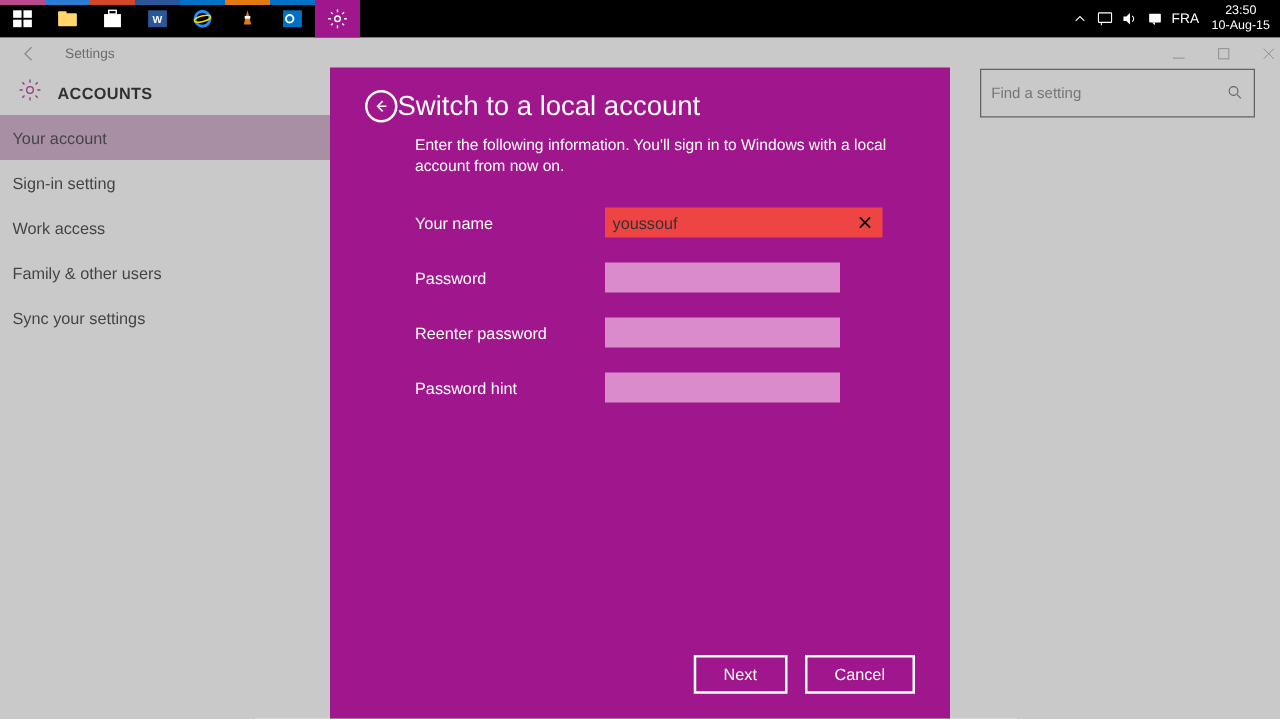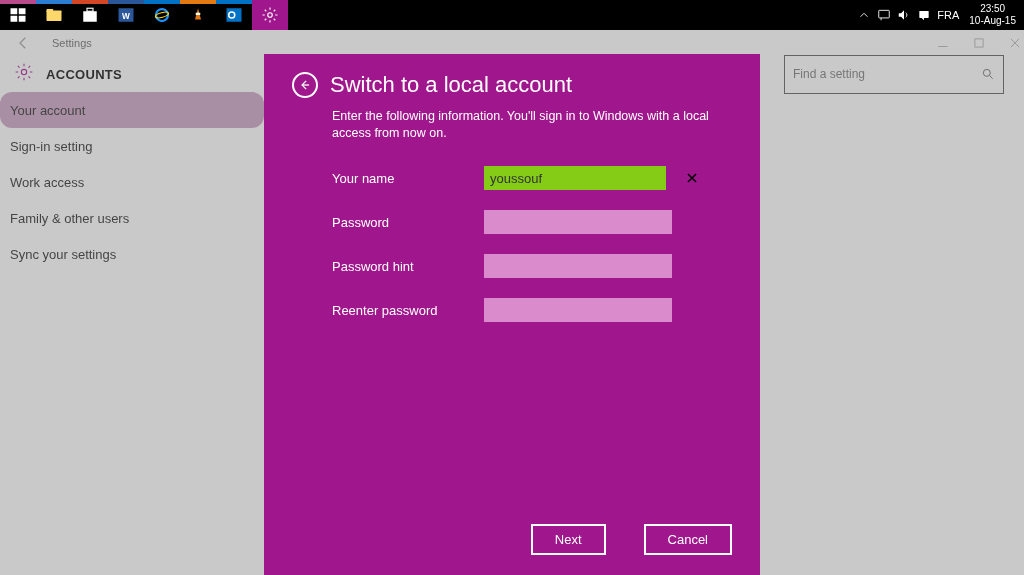--- a/index.html
+++ b/index.html
@@ -31,45 +31,45 @@
     .settings-header-left { display: flex; align-items: center; gap: 12px; }
     .gear svg { stroke: #a0168c; fill: none; stroke-width: 1.3; }
     .accounts-title { font-size: 13px; font-weight: 700; letter-spacing: 0.3px; }
     .search-box { width: 220px; height: 39px; border: 1px solid #555; display: flex; align-items: center; padding: 0 8px; justify-content: space-between; }
     .search-box input { border: none; outline: none; font-size: 12px; color: #555; flex: 1; background: transparent; }
     .search-box svg { stroke: #555; fill: none; stroke-width: 1.5; }
 
     
     .main-area { display: flex; height: calc(100% - 92px); }
     .sidebar { width: 264px; }
-    .sidebar-item { height: 36px; display: flex; align-items: center; padding-left: 10px; font-size: 13px; color: #222; cursor: pointer; border-radius: 12px; }
+    .sidebar-item { height: 36px; display: flex; align-items: center; padding-left: 10px; font-size: 13px; color: #222; cursor: pointer; }
     .sidebar-item.selected { background: #ca9fc1; }
 
     
     .dim { position: absolute; top: 30px; left: 0; right: 0; bottom: 0; background: rgba(120,120,120,0.40); }
 
     
     .modal { position: absolute; top: 54px; left: 264px; width: 496px; height: 521px; background: #a0168c; color: #fff; padding: 18px 28px 20px 28px; display: flex; flex-direction: column; }
-    .modal-head { display: flex; gap: 12px; }
+    .modal-head { display: flex; }
     .modal-back { width: 26px; height: 26px; border: 2px solid #fff; border-radius: 50%; display: flex; align-items: center; justify-content: center; cursor: pointer; }
     .modal-back svg { stroke: #fff; stroke-width: 2.2; fill: none; }
     .modal-title { font-size: 22px; font-weight: 400; }
     .modal-sub { font-size: 12.5px; margin: 10px 0 24px 40px; line-height: 17px; max-width: 400px; }
 
     .form { margin-left: 40px; display: flex; flex-direction: column; gap: 20px; }
     .form-row { display: flex; align-items: center; }
     .form-label { width: 152px; font-size: 13px; }
     .form-input { width: 188px; height: 24px; border: none; background: #d98bcc; padding: 0 6px; font-size: 13px; color: #333; outline: none; }
-    .form-input.white { background: #84cc16; width: 182px; }
+    .form-input.white { background: #ef4444; width: 222px; }
     .input-wrap { position: relative; width: 222px; }
     .clear-x { position: absolute; right: 4px; top: 2px; width: 20px; height: 20px; display: flex; align-items: center; justify-content: center; cursor: pointer; }
     .clear-x svg { stroke: #000; stroke-width: 2.5; }
 
     .modal-footer { margin-top: auto; display: flex; justify-content: flex-end; gap: 14px; }
-    .modal-btn { border: 2px solid #fff; background: transparent; color: #fff; font-size: 13px; padding: 6px 22px; cursor: pointer; margin-left: 24px; }
+    .modal-btn { border: 2px solid #fff; background: transparent; color: #fff; font-size: 13px; padding: 6px 22px; cursor: pointer; }
   </style>
 </head>
 <body>
 
 <div class="colored-strip">
   <div style="background:#b94a8b"></div>
   <div style="background:#2b7cd3"></div>
   <div style="background:#d24726"></div>
   <div style="background:#2b579a"></div>
   <div style="background:#0072c6"></div>
@@ -236,46 +236,46 @@
 <div class="modal">
   <div class="modal-head">
     <div class="modal-back">
       <svg viewBox="0 0 24 24" width="14" height="14">
           <polyline points="14,5 7,12 14,19"></polyline>
           <line x1="7" y1="12" x2="19" y2="12"></line>
         </svg>
     </div>
     <div class="modal-title">Switch to a local account</div>
   </div>
-  <div class="modal-sub">Enter the following information. You'll sign in to Windows with a local access from now on.</div>
+  <div class="modal-sub">Enter the following information. You'll sign in to Windows with a local account from now on.</div>
 
   <div class="form">
     <div class="form-row">
       <div class="form-label">Your name</div>
       <div class="input-wrap">
         <input class="form-input white" type="text" value="youssouf" style="">
         <div class="clear-x">
           <svg viewBox="0 0 24 24" width="14" height="14">
               <line x1="5" y1="5" x2="19" y2="19"></line>
               <line x1="19" y1="5" x2="5" y2="19"></line>
             </svg>
         </div>
       </div>
     </div>
     <div class="form-row">
       <div class="form-label">Password</div>
       <input class="form-input" type="password" style="">
     </div>
     <div class="form-row">
+      <div class="form-label">Reenter password</div>
+      <input class="form-input" type="password" style="">
+    </div>
+    <div class="form-row">
       <div class="form-label">Password hint</div>
       <input class="form-input" type="text" style="">
-    </div>
-    <div class="form-row">
-      <div class="form-label">Reenter password</div>
-      <input class="form-input" type="password" style="">
     </div>
   </div>
 
   <div class="modal-footer">
     <button class="modal-btn">Next</button>
     <button class="modal-btn">Cancel</button>
   </div>
 </div>
 
 </body></html>

